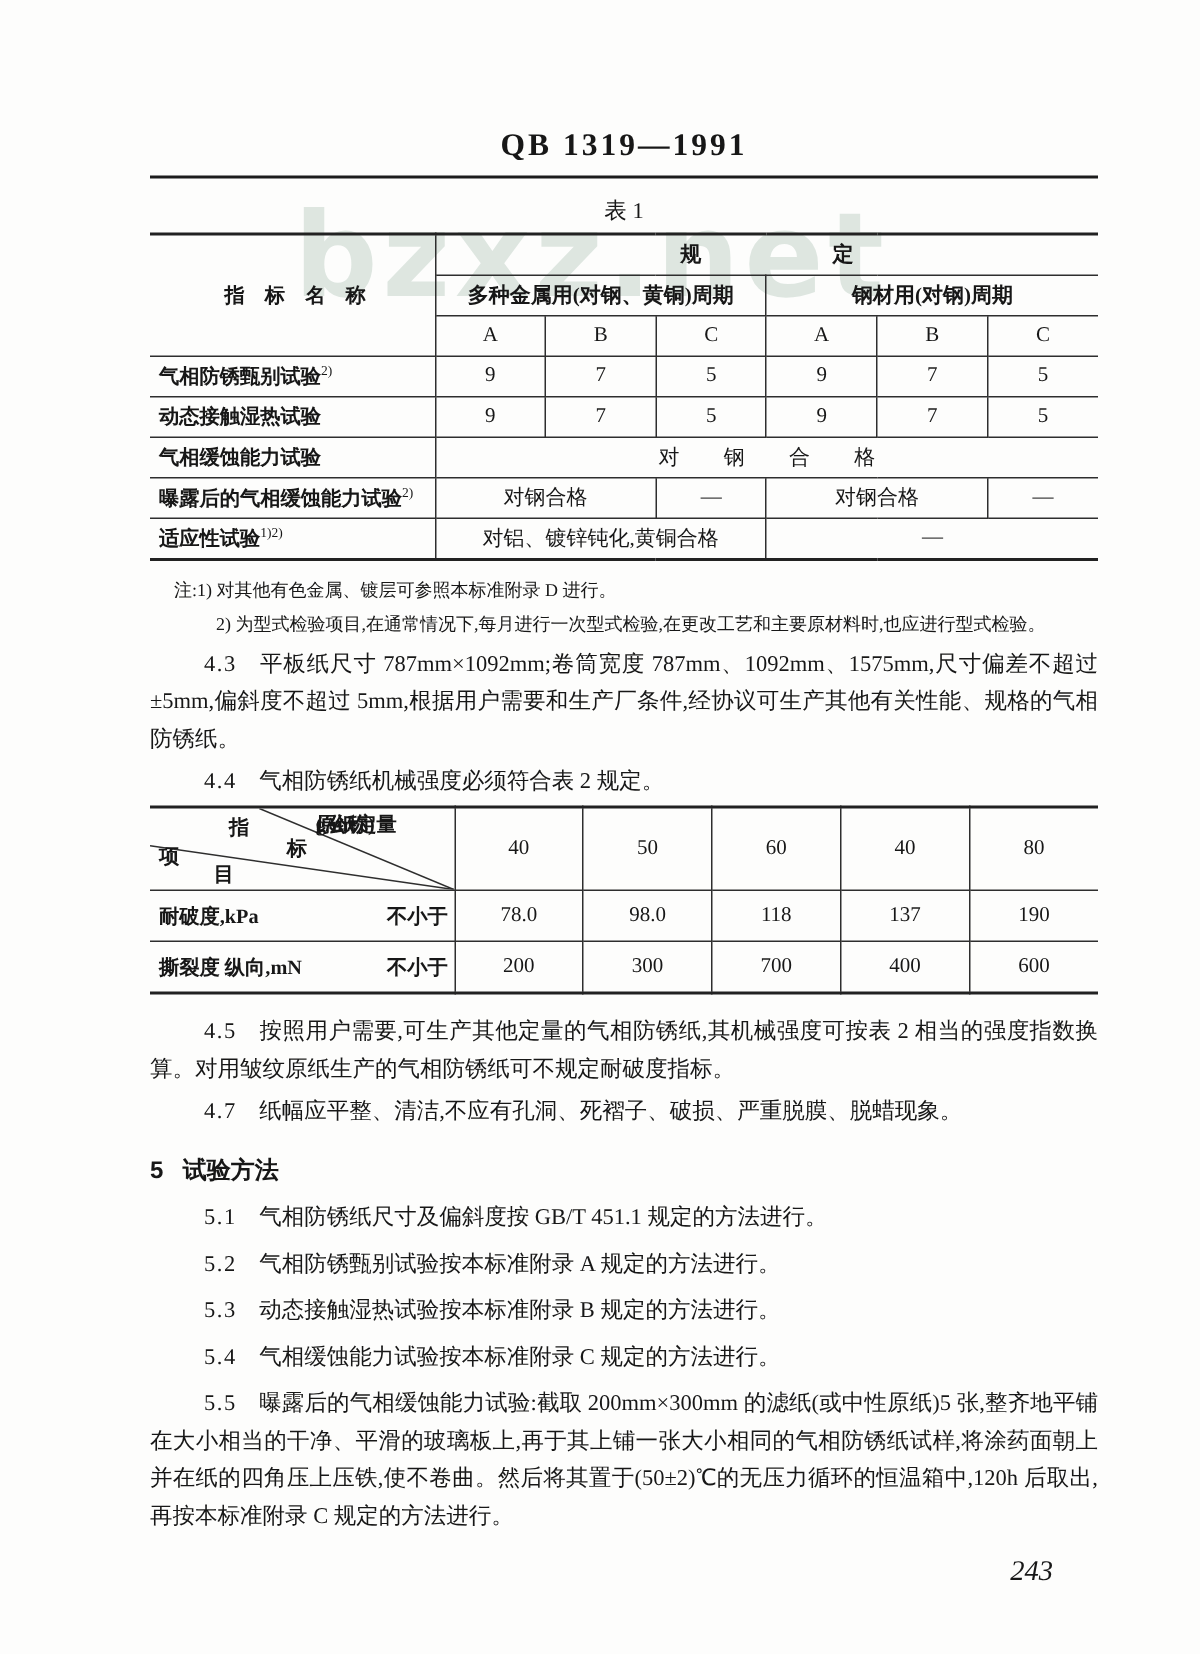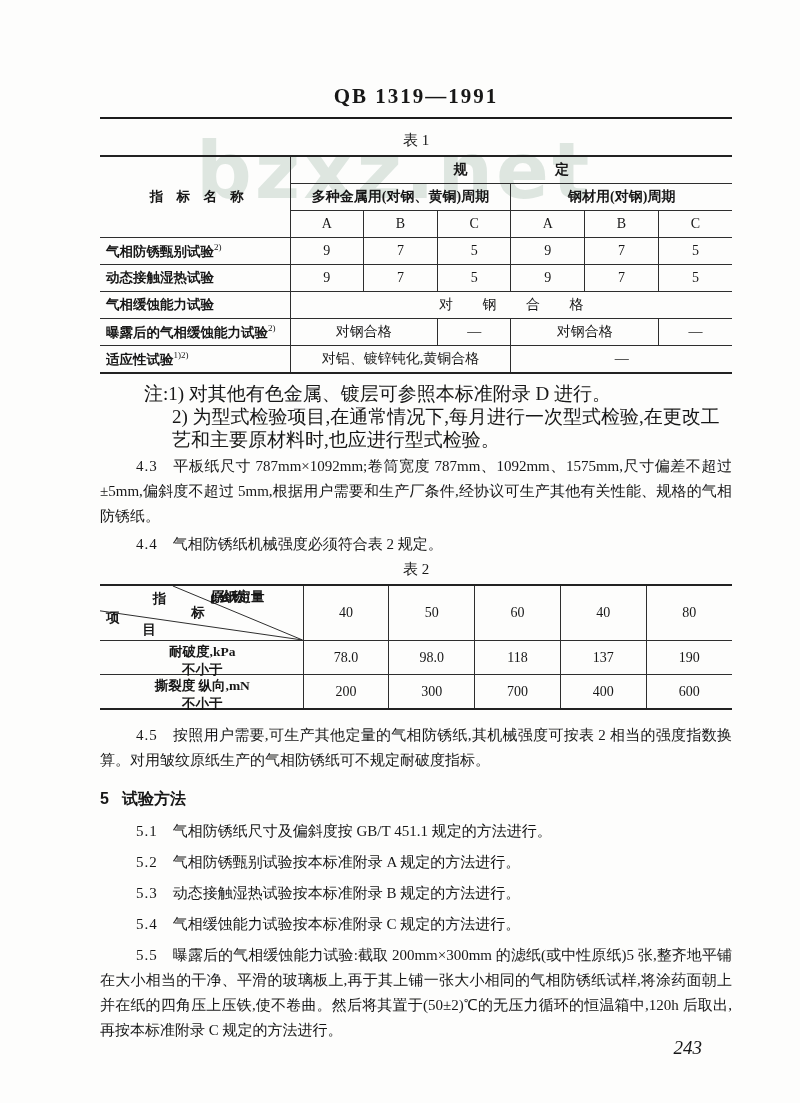--- a/index.html
+++ b/index.html
@@ -30,38 +30,38 @@
 
   .t1 td { height:22px; }
   .t1 .hcell { font-weight:bold; font-size:14px; }
   .t1 .lbl { text-align:left; padding-left:6px; font-weight:bold; font-size:13.5px; white-space:nowrap; }
   .t1 sup { font-size:9px; font-weight:normal; }
   .sp-wide  { word-spacing:84px; font-weight:bold; }
   .sp-mid   { word-spacing:26px; }
   .sp-name  { word-spacing:10px; }
   .grade { font-size:14px; }
 
-  .notes { margin:8px 0 2px 44px; font-size:19px; line-height:23px; }
+  .notes { margin:8px 0 2px 16px; font-size:12px; line-height:23px; }
   .notes .n2 { padding-left:28px; }
 
   .para { font-size:15px; line-height:25px; margin:3px 0; text-align:justify; }
   .para .num { margin-right:15px; letter-spacing:1px;margin-left:36px; }
 
   .t2 .diag { position:relative; height:54px; padding:0; }
   .t2 .diag svg { position:absolute; inset:0; width:100%; height:100%; }
   .t2 .diag span { position:absolute; font-size:13.5px; font-weight:bold; }
   .d-zhi  { left:26%; top:8%; }
   .d-biao { left:45%; top:33%; }
   .d-xiang{ left:3%;  top:42%; }
   .d-mu   { left:21%; top:64%; }
   .d-corner { position:absolute; right:2%; top:5%; width:88px; text-align:center;
               font-size:12px; line-height:1.25; font-weight:bold; }
   .t2 .vrow td { height:29px; font-size:14px; }
   .t2 .lblcell { display:flex; justify-content:space-between; align-items:center;
-                 padding:0 4px 0 6px; font-weight:bold; font-size:13.5px; height:29px;flex-direction:column; }
+                 padding:0 4px 0 6px; font-weight:bold; font-size:13.5px; height:29px; }
 
   .sec-head { font-size:16px; font-weight:bold; margin:16px 0 9px 0;
               font-family:"Liberation Sans", sans-serif; }
   .sec-head .num { margin-right:13px; }
 
   .m5 .para { margin:4px 0; }
   .m5 .para.gap { margin-top:6px; }
 
   .pageno { position:absolute; right:98px; bottom:44px; font-size:19px; z-index:1;font-style:italic; }
 </style>
@@ -145,21 +145,20 @@
       </table>
 
     <div class="notes">
       <div><span>注:</span><span>1) 对其他有色金属、镀层可参照本标准附录 D 进行。</span></div>
       <div class="n2">2) 为型式检验项目,在通常情况下,每月进行一次型式检验,在更改工艺和主要原材料时,也应进行型式检验。</div>
     </div>
 
     <p class="para"><span class="num">4.3</span><span>平板纸尺寸 787mm×1092mm;卷筒宽度 787mm、1092mm、1575mm,尺寸偏差不超过±5mm,偏斜度不超过 5mm,根据用户需要和生产厂条件,经协议可生产其他有关性能、规格的气相防锈纸。</span></p>
     <p class="para"><span class="num">4.4</span><span>气相防锈纸机械强度必须符合表 2 规定。</span></p>
 
-    <div class="tbl-caption">表 2</div>
 
     <table class="t2">
       <colgroup>
         <col style="width:203px">
           <col>
           <col>
           <col>
           <col>
           <col>
       </colgroup>
@@ -211,20 +210,21 @@
         <td>700</td>
         <td>400</td>
         <td>600</td>
       </tr>
     </tbody>
       </table>
 
     <div style="height:10px"></div>
 
     <p class="para"><span class="num">4.5</span><span>按照用户需要,可生产其他定量的气相防锈纸,其机械强度可按表 2 相当的强度指数换算。对用皱纹原纸生产的气相防锈纸可不规定耐破度指标。</span></p>
+    <p class="para"><span class="num">4.7</span><span>纸幅应平整、清洁,不应有孔洞、死褶子、破损、严重脱膜、脱蜡现象。</span></p>
 
     <div class="sec-head"><span class="num">5</span><span>试验方法</span></div>
 
     <div class="m5">
       <p class="para gap"><span class="num">5.1</span><span>气相防锈纸尺寸及偏斜度按 GB/T 451.1 规定的方法进行。</span></p>
       <p class="para gap"><span class="num">5.2</span><span>气相防锈甄别试验按本标准附录 A 规定的方法进行。</span></p>
       <p class="para gap"><span class="num">5.3</span><span>动态接触湿热试验按本标准附录 B 规定的方法进行。</span></p>
       <p class="para gap"><span class="num">5.4</span><span>气相缓蚀能力试验按本标准附录 C 规定的方法进行。</span></p>
       <p class="para gap"><span class="num">5.5</span><span>曝露后的气相缓蚀能力试验:截取 200mm×300mm 的滤纸(或中性原纸)5 张,整齐地平铺在大小相当的干净、平滑的玻璃板上,再于其上铺一张大小相同的气相防锈纸试样,将涂药面朝上并在纸的四角压上压铁,使不卷曲。然后将其置于(50±2)℃的无压力循环的恒温箱中,120h 后取出,再按本标准附录 C 规定的方法进行。</span></p>
 

